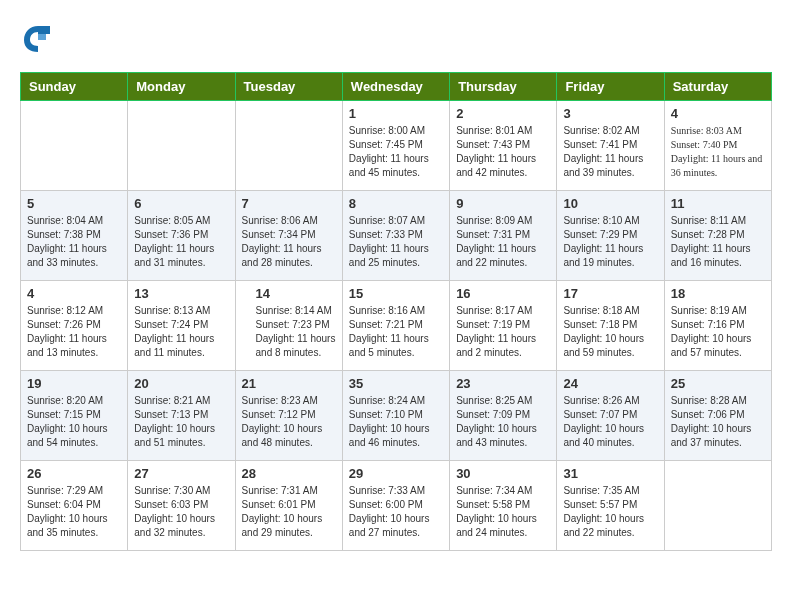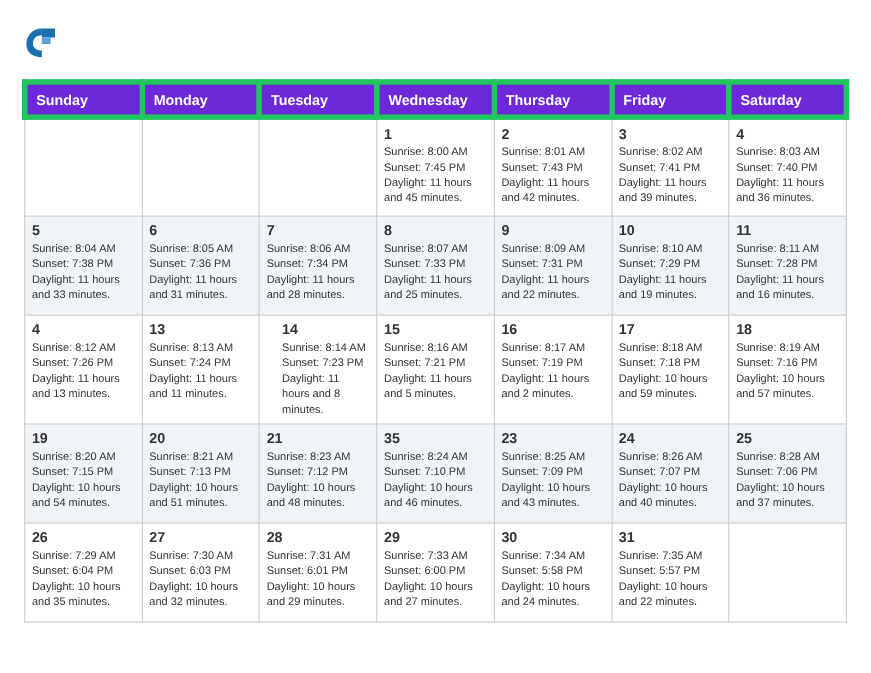--- a/index.html
+++ b/index.html
@@ -43,26 +43,26 @@
     .subtitle {
       font-size: 14px;
       color: #555;
     }
     .calendar {
       width: 100%;
       border-collapse: collapse;
       border: 1px solid #ccc;
     }
     .calendar th {
-      background-color: #6d28d9;
+      background-color: #4d7c0f;
       color: #fff;
       font-size: 13px;
       padding: 6px 8px;
       text-align: left;
-      border: 5px solid #22c55e;
+      border: 1px solid #22c55e;
     }
     .calendar td {
       vertical-align: top;
       width: 14.28%;
       border: 1px solid #ccc;
       padding: 5px 6px;
       font-size: 10.5px;
       color: #333;
       height: 90px;
       background: #fff;
@@ -139,21 +139,21 @@
 Daylight: 11 hours and 42 minutes.</div>
         </td>
         <td style="background: rgb(255, 255, 255);">
           <span class="day-num">3</span>
           <div class="day-info" style="white-space: pre-line;">Sunrise: 8:02 AM
 Sunset: 7:41 PM
 Daylight: 11 hours and 39 minutes.</div>
         </td>
         <td style="background: rgb(255, 255, 255);">
           <span class="day-num">4</span>
-          <div class="day-info" style="white-space: pre-line;">Sunrise: 8:03 AM
+          <div class="day-info" style="white-space: pre-line; font-family: Liberation Serif, serif;">Sunrise: 8:03 AM
 Sunset: 7:40 PM
 Daylight: 11 hours and 36 minutes.</div>
         </td>
       </tr>
       <tr>
         <td style="background: rgb(240, 244, 249);">
           <span class="day-num">5</span>
           <div class="day-info" style="white-space: pre-line;">Sunrise: 8:04 AM
 Sunset: 7:38 PM
 Daylight: 11 hours and 33 minutes.</div>

